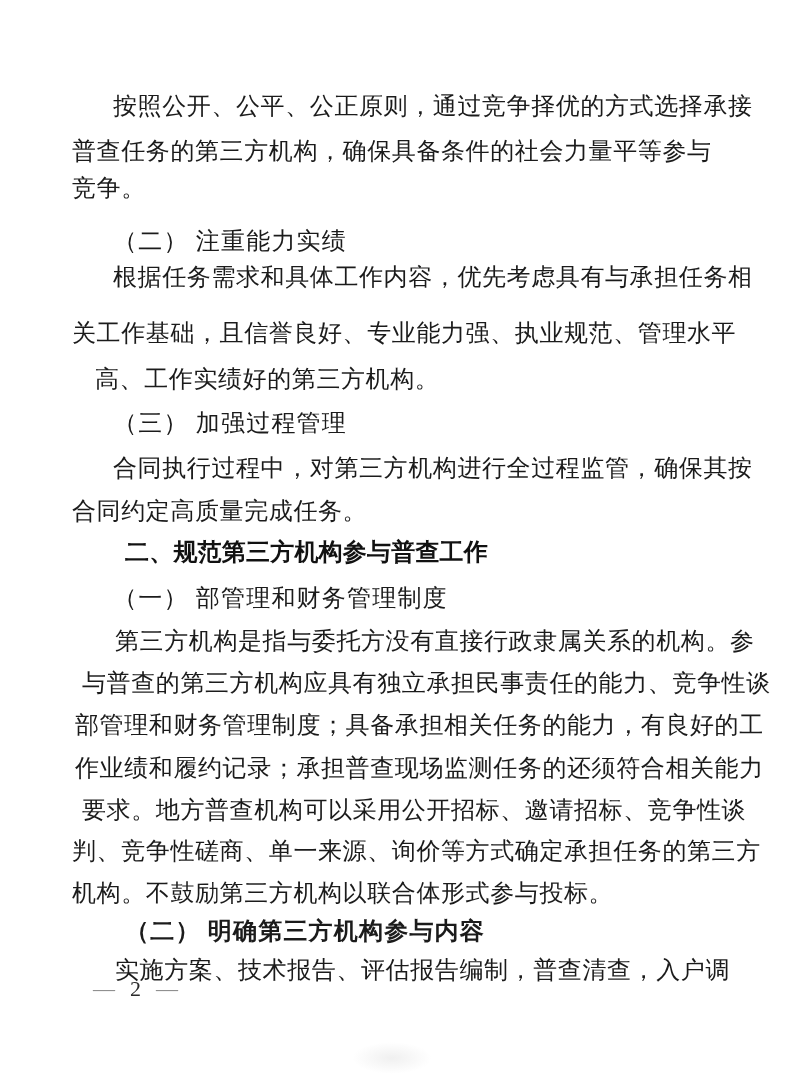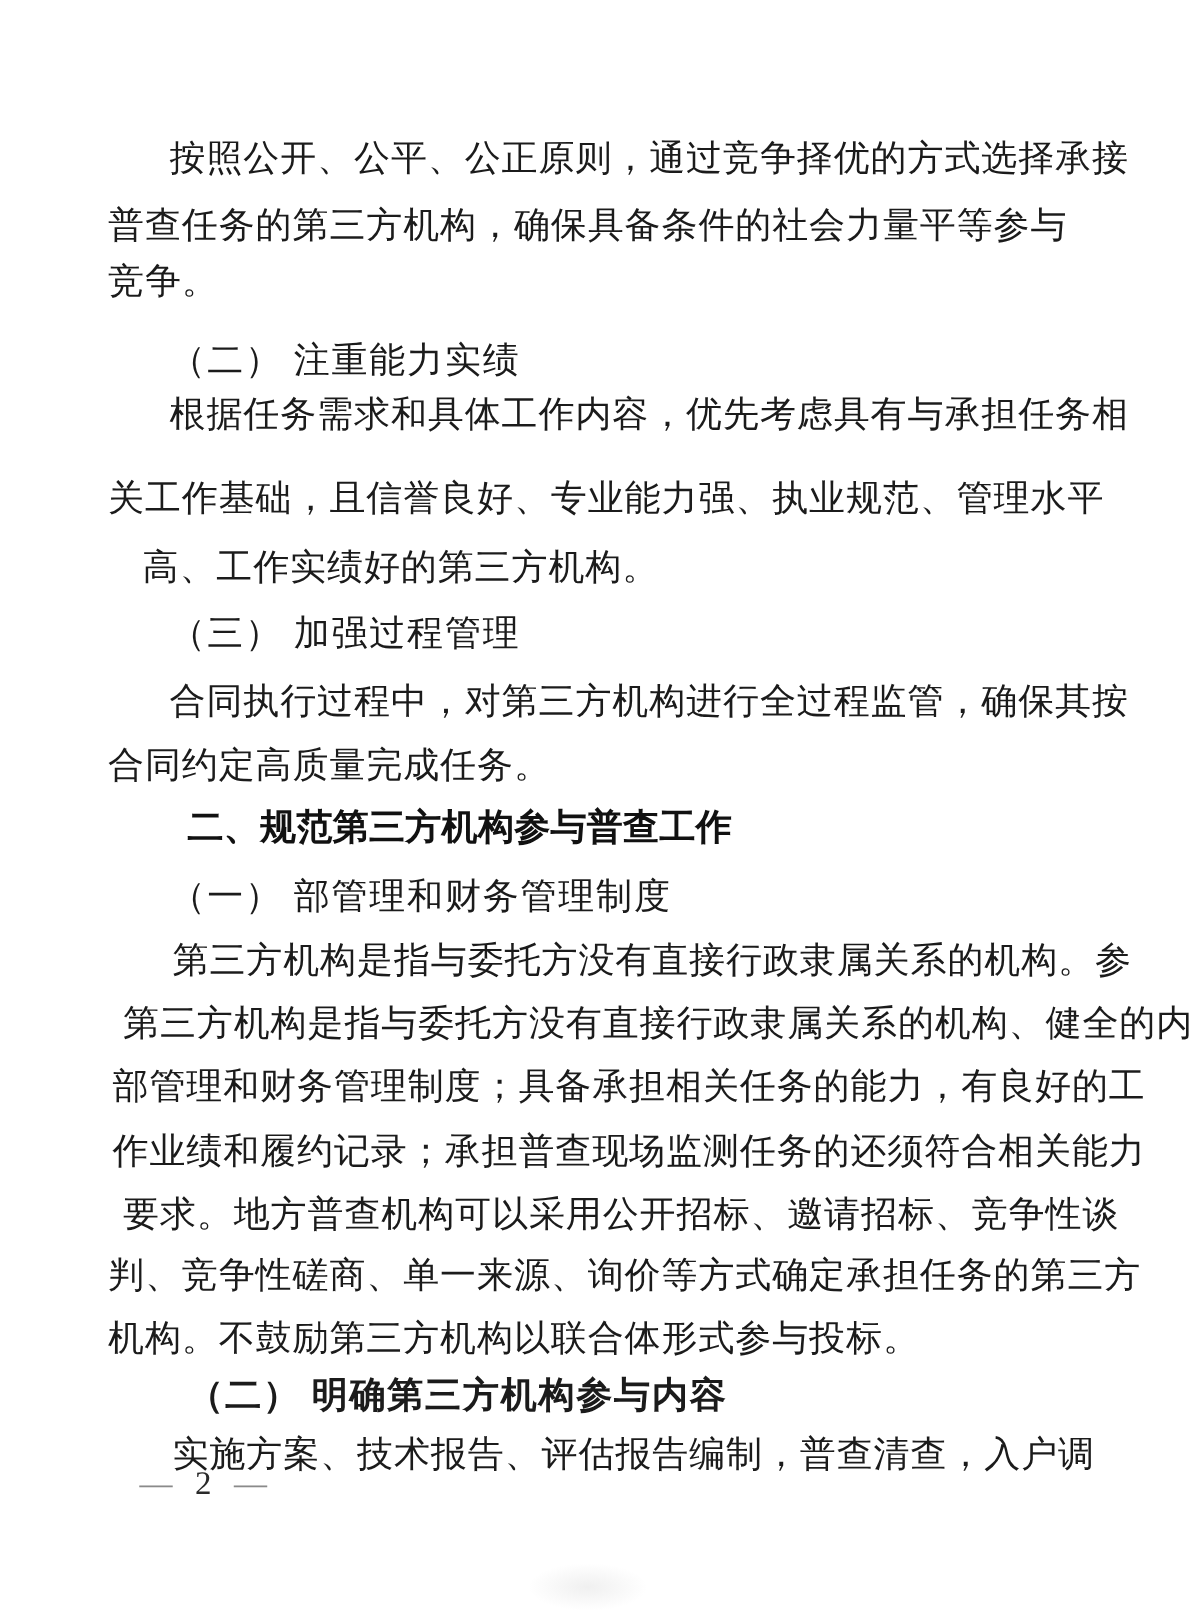--- a/index.html
+++ b/index.html
@@ -75,21 +75,21 @@
       <div class="text-line role-sub-heading" style="top: 227px; left: 113px;">（二） 注重能力实绩</div>
       <div class="text-line role-paragraph-start" style="top: 263px; left: 113px;">根据任务需求和具体工作内容，优先考虑具有与承担任务相</div>
       <div class="text-line role-paragraph-line" style="top: 319px; left: 72px;">关工作基础，且信誉良好、专业能力强、执业规范、管理水平</div>
       <div class="text-line role-paragraph-line" style="top: 365px; left: 72px; margin-left: 23px;">高、工作实绩好的第三方机构。</div>
       <div class="text-line role-sub-heading" style="top: 409px; left: 113px;">（三） 加强过程管理</div>
       <div class="text-line role-paragraph-start" style="top: 454px; left: 113px;">合同执行过程中，对第三方机构进行全过程监管，确保其按</div>
       <div class="text-line role-paragraph-line" style="top: 497px; left: 72px;">合同约定高质量完成任务。</div>
       <div class="text-line role-section-heading" style="top: 538px; left: 125px;">二、规范第三方机构参与普查工作</div>
       <div class="text-line role-sub-heading" style="top: 584px; left: 113px;">（一） 部管理和财务管理制度</div>
       <div class="text-line role-paragraph-start" style="top: 627px; left: 115px;">第三方机构是指与委托方没有直接行政隶属关系的机构。参</div>
-      <div class="text-line role-paragraph-line" style="top: 669px; left: 82px;">第三方机构是指与委托方没有直接行政隶属关系的机构、健全的内</div>
+      <div class="text-line role-paragraph-line" style="top: 669px; left: 82px;">与普查的第三方机构应具有独立承担民事责任的能力、竞争性谈</div>
       <div class="text-line role-paragraph-line" style="top: 711px; left: 75px;">部管理和财务管理制度；具备承担相关任务的能力，有良好的工</div>
       <div class="text-line role-paragraph-line" style="top: 754px; left: 75px;">作业绩和履约记录；承担普查现场监测任务的还须符合相关能力</div>
       <div class="text-line role-paragraph-line" style="top: 796px; left: 82px; text-align: center;">要求。地方普查机构可以采用公开招标、邀请招标、竞争性谈</div>
       <div class="text-line role-paragraph-line" style="top: 837px; left: 72px;">判、竞争性磋商、单一来源、询价等方式确定承担任务的第三方</div>
       <div class="text-line role-paragraph-line" style="top: 879px; left: 72px;">机构。不鼓励第三方机构以联合体形式参与投标。</div>
       <div class="text-line role-sub-heading" style="top: 917px; left: 125px; font-weight: bold;">（二） 明确第三方机构参与内容</div>
       <div class="text-line role-paragraph-start" style="top: 956px; left: 115px;">实施方案、技术报告、评估报告编制，普查清查，入户调</div>
     </div>
 
   <div class="page-footer">

